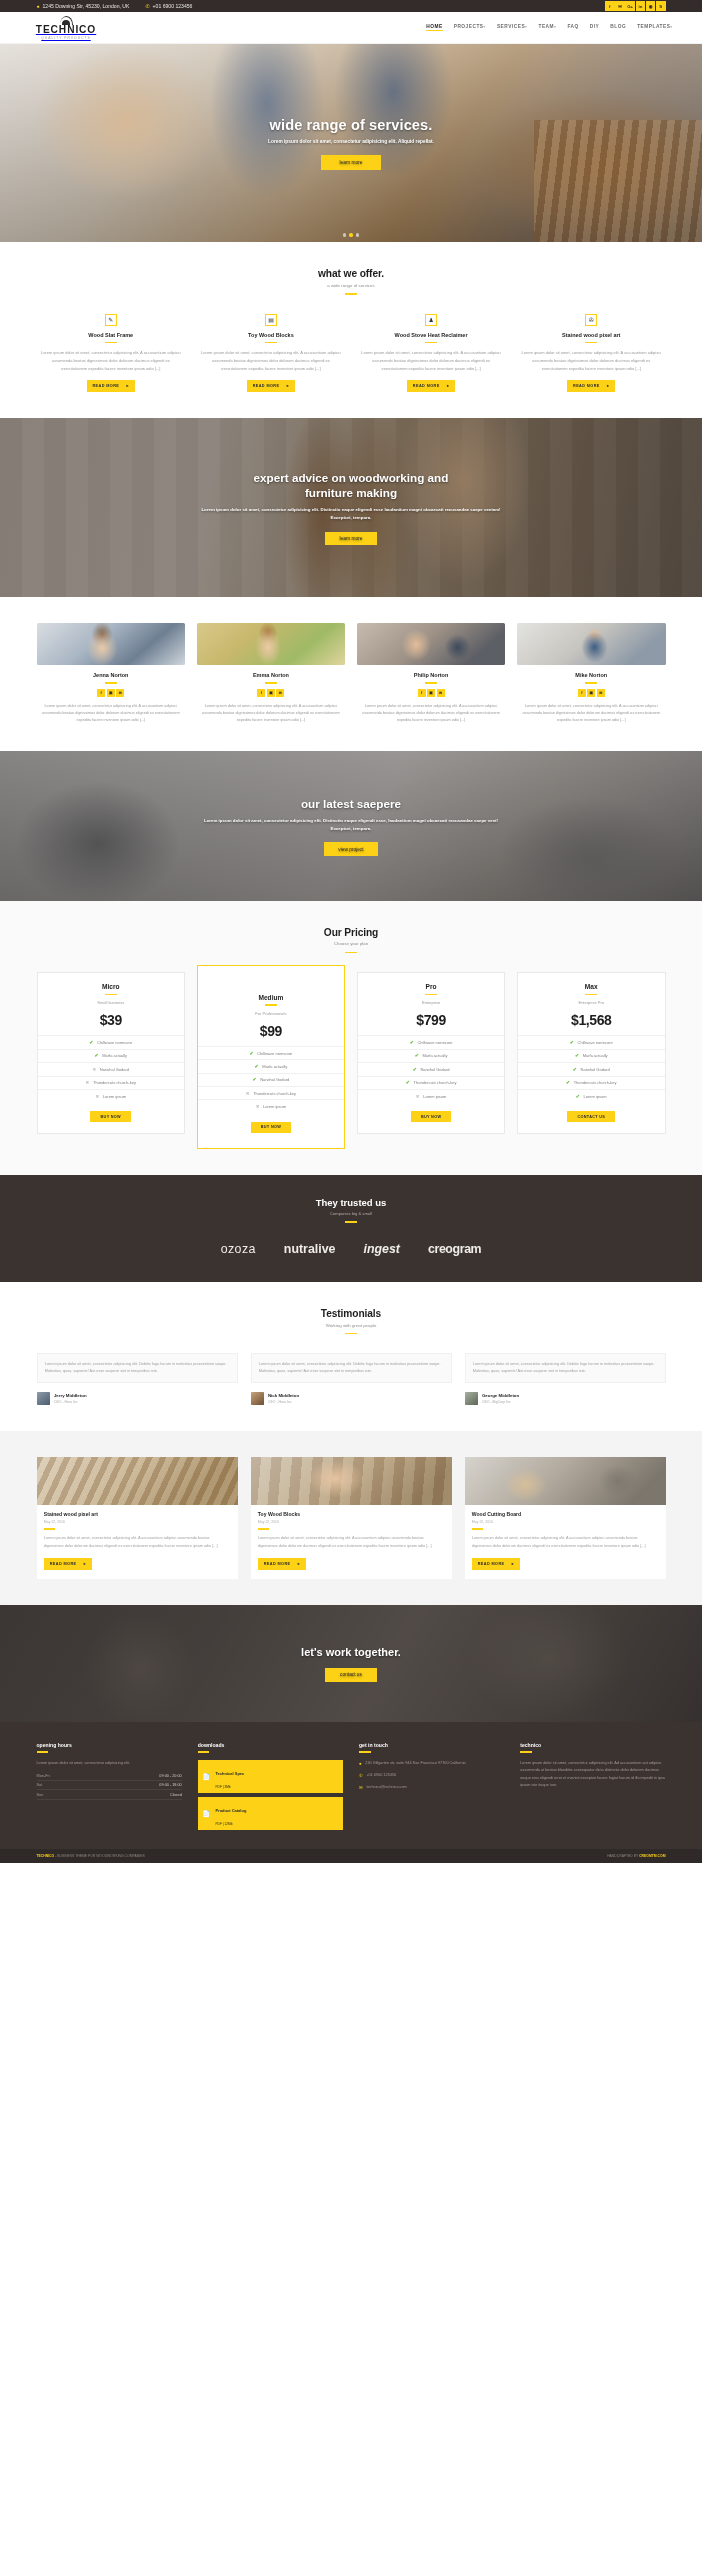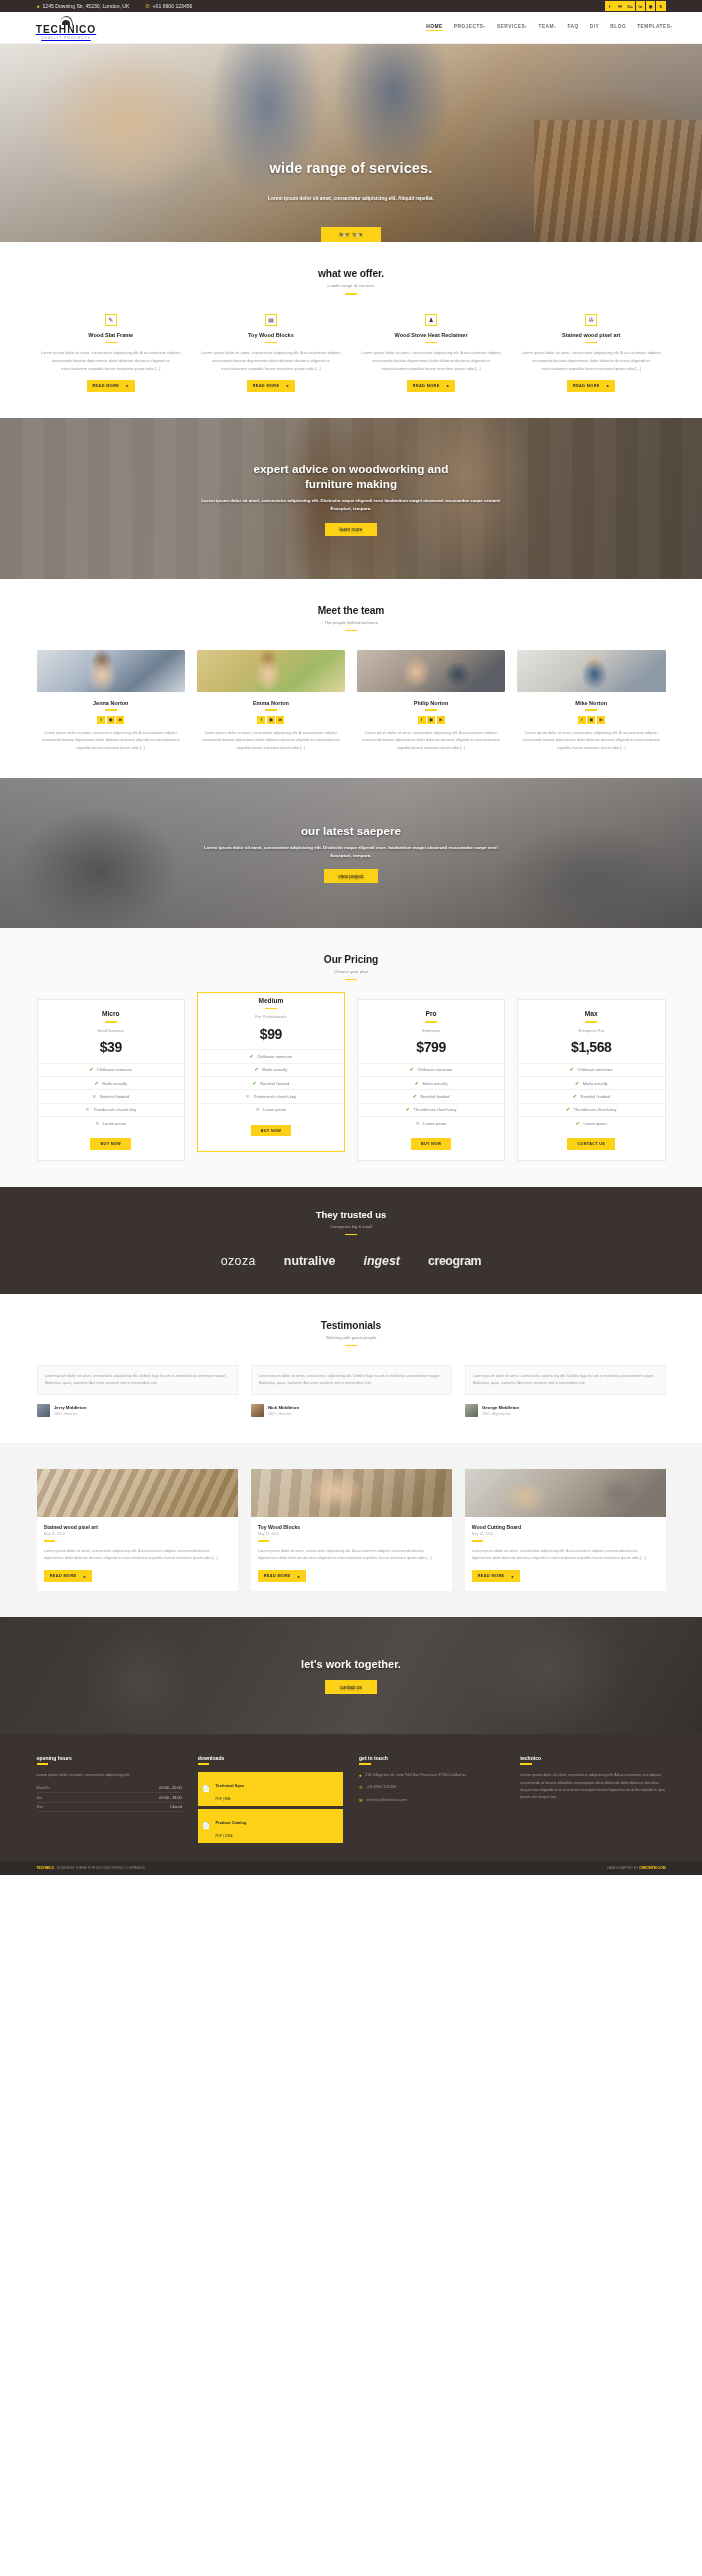--- a/index.html
+++ b/index.html
@@ -72,22 +72,22 @@
       radial-gradient(ellipse 95px 139px at 56% 24%, rgba(70,92,125,.7), transparent 62%),
       radial-gradient(ellipse 190px 110px at 86% 62%, rgba(150,106,60,.8), transparent 70%),
       linear-gradient(180deg, rgba(255,255,255,.28), rgba(0,0,0,.20));
   }
   .hero:after{
     content:""; position:absolute; right:0; top:38%; width:168px; height:62%;
     background: repeating-linear-gradient(97deg, rgba(120,80,40,.45) 0 6.6px, rgba(190,150,105,.35) 6.6px 14px);
   }
   .hero-inner {
     position:relative; z-index:3; height:100%;
-    display:flex; flex-direction:column; align-items:center; justify-content:flex-end;
-    text-align:center; text-shadow:0 0.7px 2.2px rgba(0,0,0,.45);gap:15px;
+    display:flex; flex-direction:column; align-items:center; justify-content:center;
+    text-align:center; text-shadow:0 0.7px 2.2px rgba(0,0,0,.45);
   }
   .hero h1 { font-size:14.6px; color:#fff; font-weight:bold; letter-spacing:0.1px; }
   .hero p { font-size:4.8px; color:#fff; margin-top:3.7px; max-width:249px; line-height:1.9; font-weight:bold;}
   .btn-yellow {
     display:inline-block; background:#fcd116; color:#2b2b2b; font-size:4.8px;
     padding:4.4px 14.6px; text-decoration:none; border:0; cursor:pointer;
     font-family:"Liberation Sans", sans-serif;
   }
   .hero .btn-yellow { margin-top:8.8px; padding:5.1px 19px; }
   .dots { position:absolute; bottom:5.9px; left:0; right:0; display:flex; justify-content:center; gap:2.9px; z-index:4;}
@@ -120,21 +120,21 @@
   .btn-read .arw { font-size:4px; }
 
   
   .par { position:relative; overflow:hidden; display:flex; align-items:center; justify-content:center; }
   .par .ov { position:absolute; inset:0; background:rgba(40,34,31,.42); }
   .par .c { position:relative; z-index:3; text-align:center; color:#fff; text-shadow:0 0.7px 2.2px rgba(0,0,0,.5); }
   .par h2 { font-size:11.7px; font-weight:bold; line-height:1.3; }
   .par p { font-size:4.4px; margin-top:5.9px; max-width:315px; line-height:1.9; font-weight:bold;}
   .par .btn-yellow { margin-top:8.8px; }
 
-  .par-advice { height:161px;
+  .par-advice { height:179px;
     background: linear-gradient(100deg,#cfc6ba 0%,#d7cec2 30%,#b49e80 55%,#8d7b64 78%,#6e6355 100%); }
   .par-advice:before{ content:""; position:absolute; inset:0;
     background:
       radial-gradient(ellipse 110px 168px at 66% 35%, rgba(235,195,150,.85), transparent 62%),
       radial-gradient(ellipse 66px 176px at 46% 55%, rgba(145,100,55,.75), transparent 62%),
       radial-gradient(ellipse 66px 176px at 53% 55%, rgba(160,115,65,.6), transparent 62%),
       repeating-linear-gradient(90deg, rgba(0,0,0,.04) 0 22px, rgba(255,255,255,.05) 22px 44px);
   }
   .par-project { height:150px;
     background: linear-gradient(120deg,#b9bcbd 0%,#cfd2d2 28%,#e3e3e1 52%,#c3c1bb 72%,#8e9192 100%); }
@@ -168,21 +168,21 @@
   .team h3 { font-size:5.5px; font-weight:bold; color:#1d1d1d; margin-top:7.3px; }
   .team .rule { margin:3.7px auto 5.1px; }
   .tsoc { display:flex; justify-content:center; gap:1.5px; margin-bottom:5.9px; }
   .tsoc a { width:8px; height:8px; background:#fcd116; color:#2b2b2b; display:flex;
     align-items:center; justify-content:center; font-size:3.7px; font-weight:bold; text-decoration:none;}
   .team p { font-size:3.8px; line-height:1.95; color:#9a9a9a; padding:0 2.9px; }
 
   
   .pricing-bg { background:#fafafa; }
   .price { flex:1; border:0.7px solid #e9e9e9; background:#fff; text-align:center; padding:10.2px 0 10.2px; }
-  .price.featured { border:1.5px solid #fcd116; margin-top:-7.3px; padding-top:4px; padding-bottom:14.6px; }
+  .price.featured { border:1.5px solid #fcd116; margin-top:-7.3px; padding-top:28px; padding-bottom:14.6px; }
   .price h3 { font-size:6.6px; font-weight:bold; color:#1d1d1d; }
   .price .rule { margin:3.7px auto 5.1px; }
   .price .for { font-size:4px; color:#9a9a9a; }
   .price .amt { font-size:14px; font-weight:bold; color:#1d1d1d; margin:6.6px 0 7.3px; letter-spacing:-0.4px;}
   .price ul { list-style:none; }
   .price li { font-size:4px; color:#7e7e7e; padding:3.7px 0; border-top:0.7px solid #f0f0f0;
     display:flex; align-items:center; justify-content:center; gap:3.7px; }
   .price li .ok { color:#6cc04a; font-size:4.8px; font-weight:bold; }
   .price li .no { color:#bdbdbd; font-size:4.4px; }
   .price .btn-yellow { margin-top:8.8px; padding:3.7px 10.2px; font-size:3.8px; font-weight:bold; letter-spacing:0.3px;}
@@ -369,25 +369,20 @@
   <div class="c">
     <h2>expert advice on woodworking and</h2>
     <h2>furniture making</h2>
     <p>Lorem ipsum dolor sit amet, consectetur adipisicing elit. Distinctio eaque eligendi esse laudantium magni obcaecati recusandae saepe veniam! Excepturi, tempora.</p>
     <a href="#" class="btn-yellow">learn more</a>
   </div>
 </div>
 
 <div class="sec">
   <div class="wrap">
-    <div class="sec-head">
-      <h2>Meet the team</h2>
-      <div class="sub">The people behind technico</div>
-      <div class="rule"></div>
-    </div>
     <div class="cols4">
       <div class="team">
         <div class="ph ph1"></div>
         <h3>Jenna Norton</h3>
         <div class="rule"></div>
         <div class="tsoc">
           <a href="#">f</a>
           <a href="#">▣</a>
           <a href="#">✉</a>
         </div>

